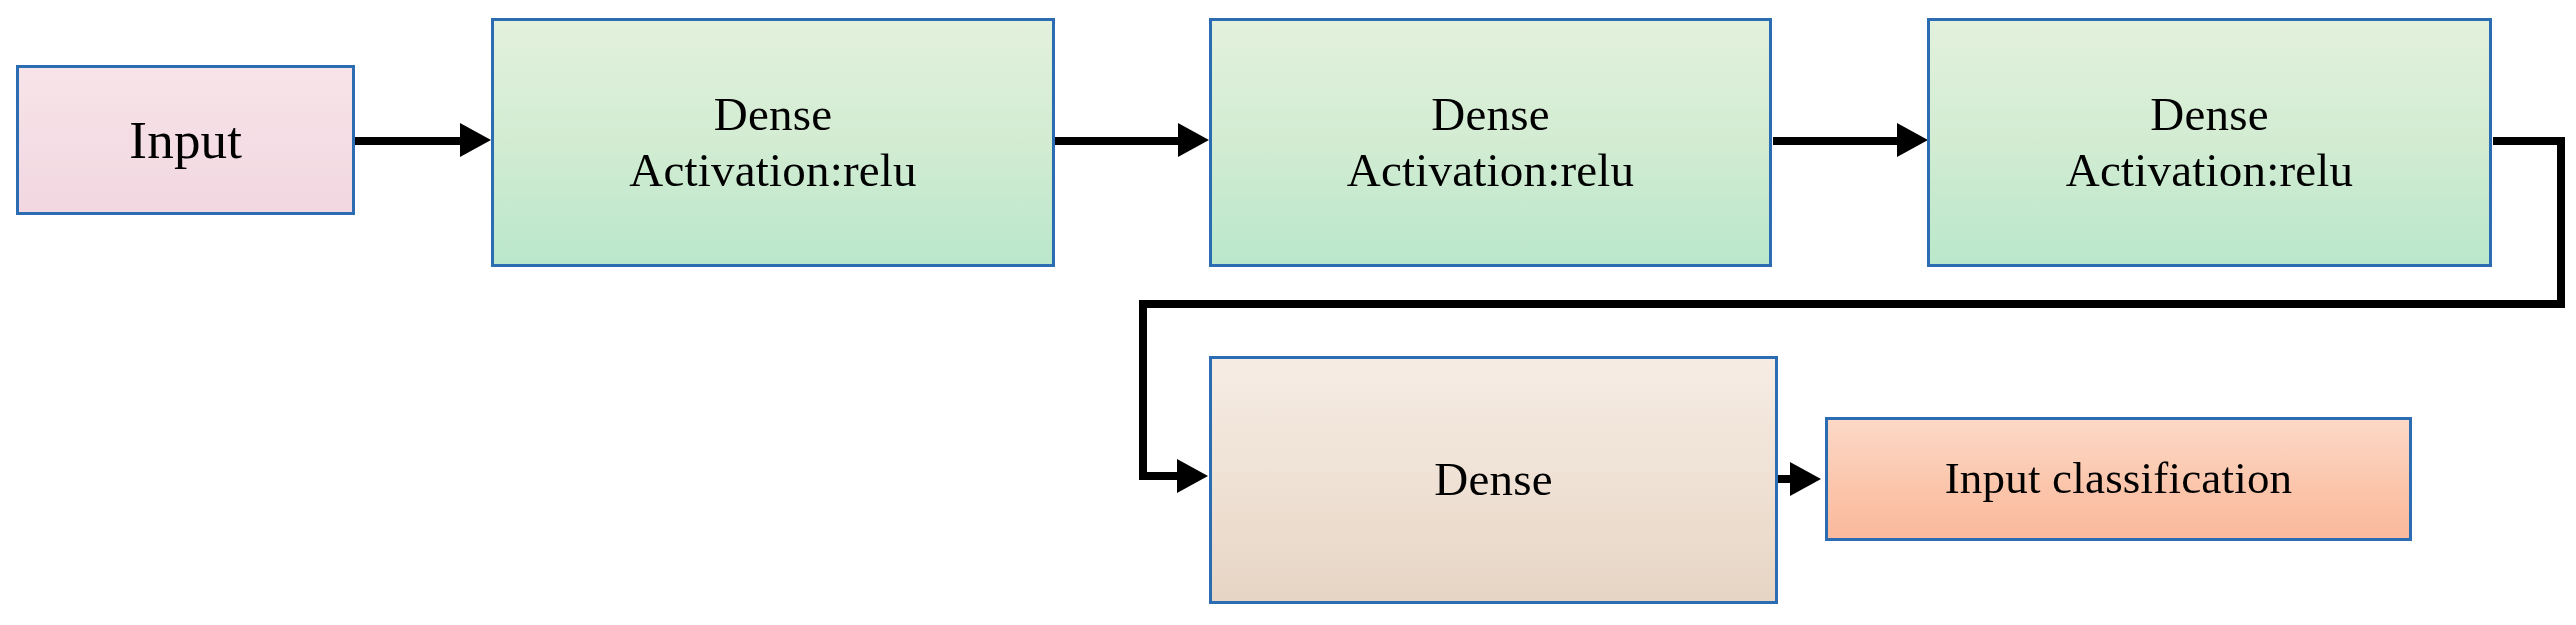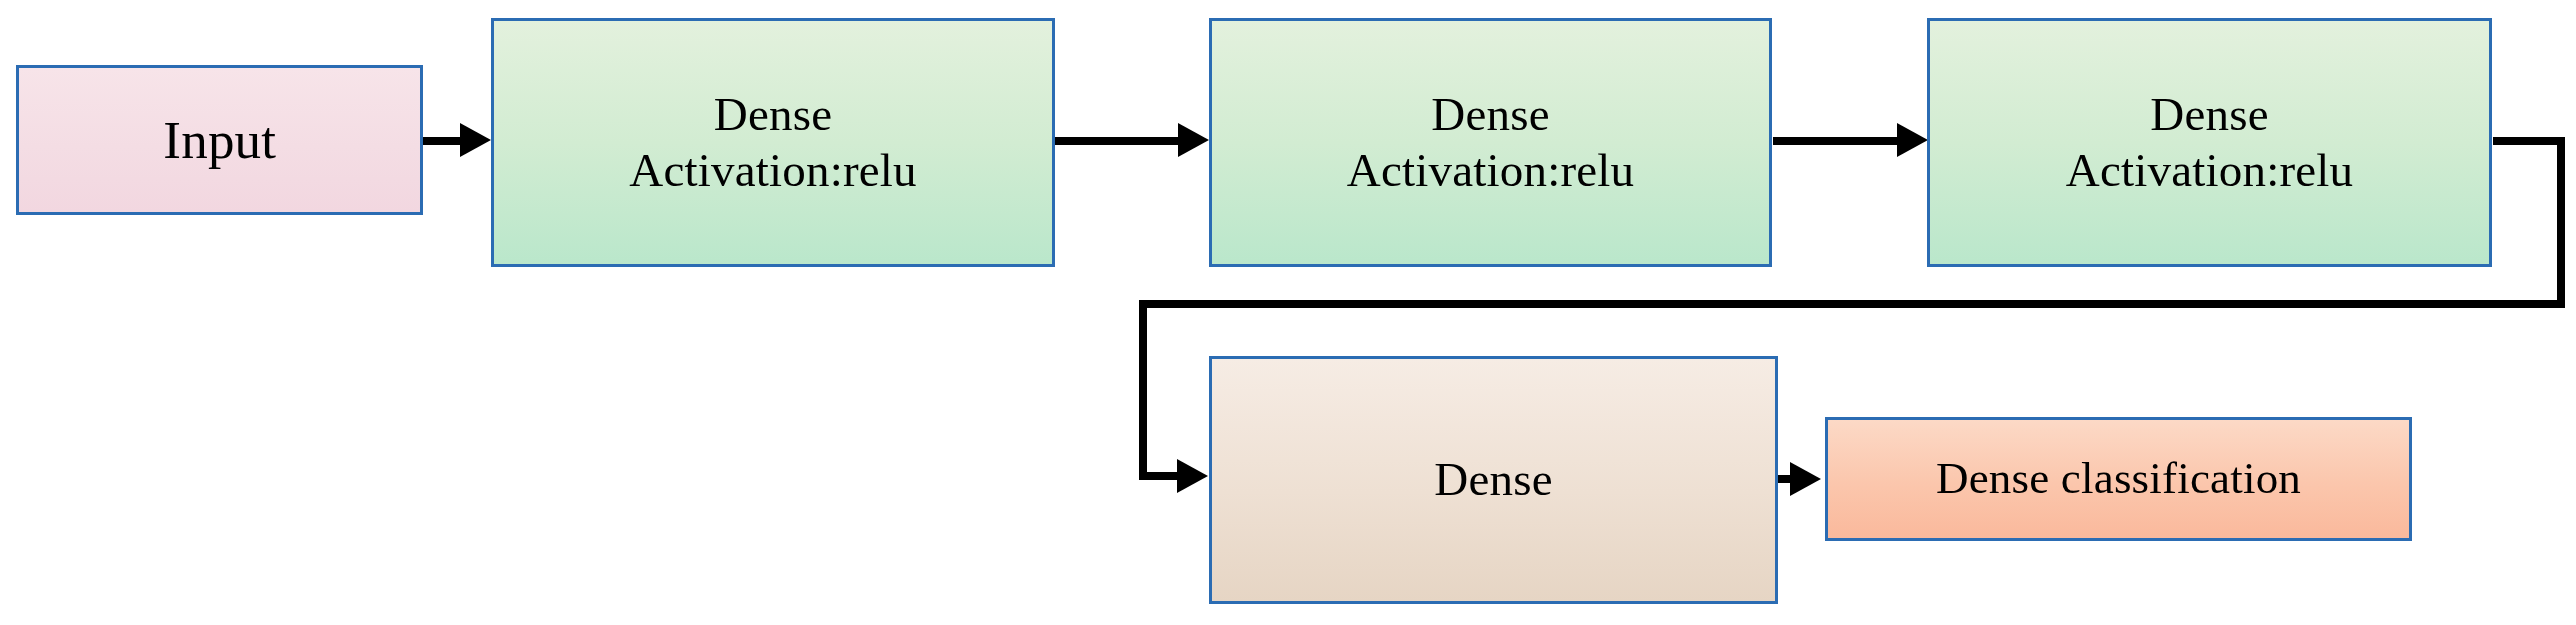--- a/index.html
+++ b/index.html
@@ -29,21 +29,21 @@
     letter-spacing: 0.2px;
   }
   .node .ln {
     display: block;
     white-space: nowrap;
   }
 
   
   #node-input {
     left: 16.3px;  top: 65px;
-    width: 407px; height: 150px;
+    width: 339px; height: 150px;
     background: linear-gradient(to bottom, #f7e4e9 0%, #f4dde4 55%, #f2d7e0 100%);
     font-size: 53px;
   }
 
   
   .node-dense-relu {
     top: 18px;
     height: 249px;
     background: linear-gradient(to bottom, #e3f1dd 0%, #d2ecd2 50%, #bae7cb 100%);
     font-size: 47px;
@@ -149,17 +149,17 @@
   <div class="node node-dense-relu" id="node-dense-3">
     <span class="ln">Dense</span>
     <span class="ln">Activation:relu</span>
   </div>
 
   <div class="node" id="node-dense-softmax">
     <span class="ln">Dense</span>
   </div>
 
   <div class="node" id="node-output">
-    <span class="ln">Dense classification</span>
+    <span class="ln">Input classification</span>
   </div>
 
 </div>
 
 
 </body></html>

